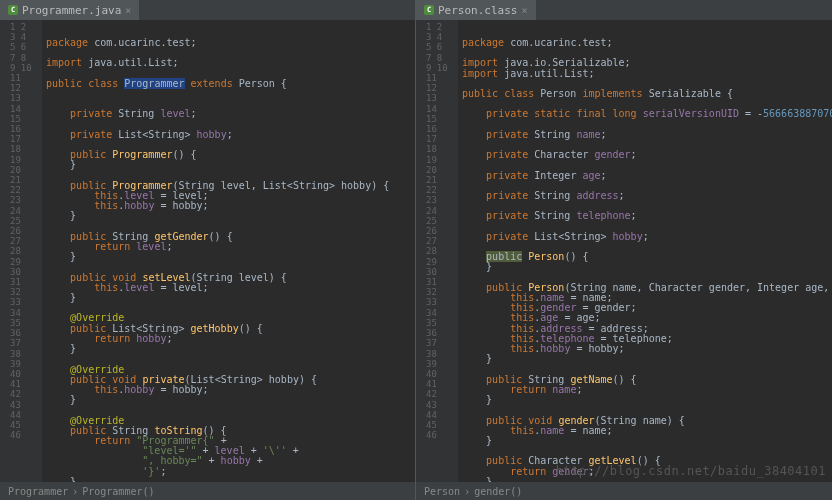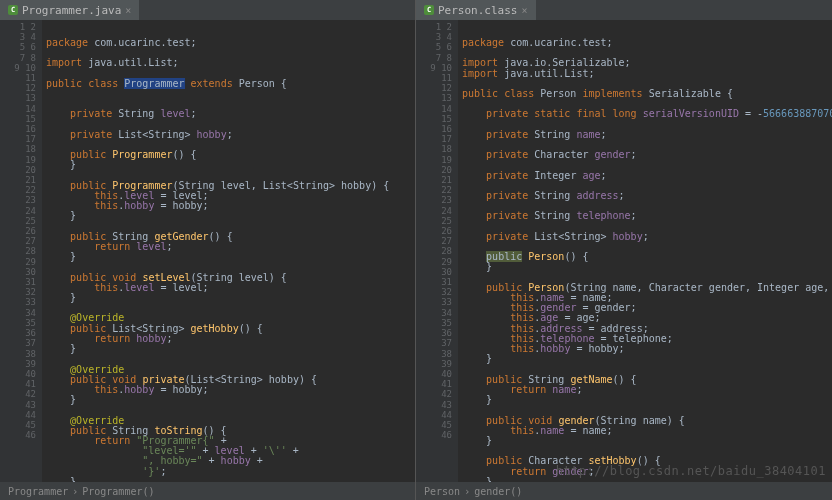--- a/index.html
+++ b/index.html
@@ -5,21 +5,21 @@
 html,body{margin:0;padding:0;width:832px;height:500px;background:#2b2b2b;font-family:"Consolas","Monaco",monospace;font-size:11px;overflow:hidden;color:#a9b7c6}
 .editor-container{display:flex;width:100%;height:100%}
 .pane{display:flex;flex-direction:column;height:100%}
 .pane-left{width:416px;border-right:1px solid #555}
 .pane-right{width:416px}
 .tab-bar{height:20px;background:#3c3f41;display:flex;align-items:center}
 .tab{display:flex;align-items:center;padding:0 8px;height:20px;background:#515658;color:#bbb;gap:4px;font-size:11px}
 .tab-icon-j{width:10px;height:10px;background:#4e8d3b;border-radius:2px;display:flex;align-items:center;justify-content:center;color:#fff;font-size:7px;font-weight:bold}
 .tab-close{color:#888;font-size:10px}
 .code-area{flex:1;display:flex;overflow:hidden;background:#2b2b2b;position:relative}
-.gutter{width:26px;background:#313335;color:#606366;text-align:right;padding-right:6px;line-height:10.2px;font-size:9px;padding-top:2px;flex-shrink:0}
+.gutter{width:26px;background:#313335;color:#606366;text-align:left;padding-right:6px;line-height:10.2px;font-size:9px;padding-top:2px;flex-shrink:0}
 .gutter-icons{width:10px;background:#313335;flex-shrink:0;position:relative}
 .code{flex:1;padding:18px 4px;line-height:10.2px;white-space:pre;font-size:10px;overflow:hidden}
 .breadcrumb{height:18px;background:#3c3f41;color:#888;font-size:10px;display:flex;align-items:center;padding-left:8px;gap:4px}
 .kw{color:#cc7832}
 .str{color:#6a8759}
 .num{color:#6897bb}
 .ann{color:#bbb529}
 .fld{color:#9876aa}
 .hl{background:#214283}
 .hl-y{background:#515c3a}
@@ -234,21 +234,21 @@
     }
 
     <span class="kw">public</span> String <span class="mth">getName</span>() {
         <span class="kw">return</span> <span class="fld">name</span>;
     }
 
     <span class="kw">public</span> <span class="kw">void</span> <span class="mth">gender</span>(String name) {
         <span class="kw">this</span>.<span class="fld">name</span> = name;
     }
 
-    <span class="kw">public</span> Character <span class="mth">setHobby</span>() {
+    <span class="kw">public</span> Character <span class="mth">getLevel</span>() {
         <span class="kw">return</span> <span class="fld">gender</span>;
     }
 
     <span class="kw" style="opacity:.5">public void</span> <span class="mth" style="opacity:.5">setGender</span><span style="opacity:.5">(Character gender) {</span>
 </div>
       <div class="watermark">http://blog.csdn.net/baidu_38404101</div>
     </div>
     <div class="breadcrumb">
       <span>Person</span>
       <span>›</span>

